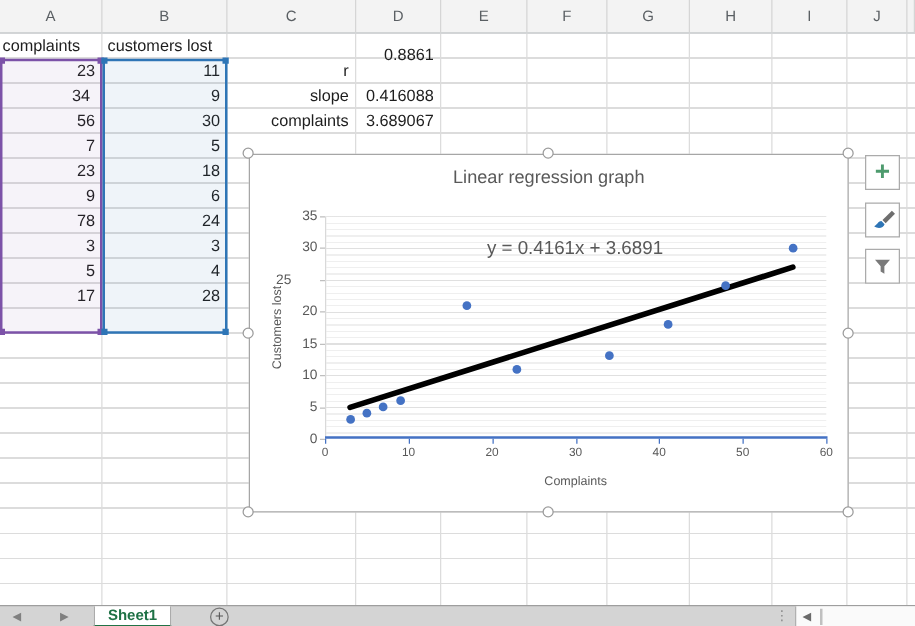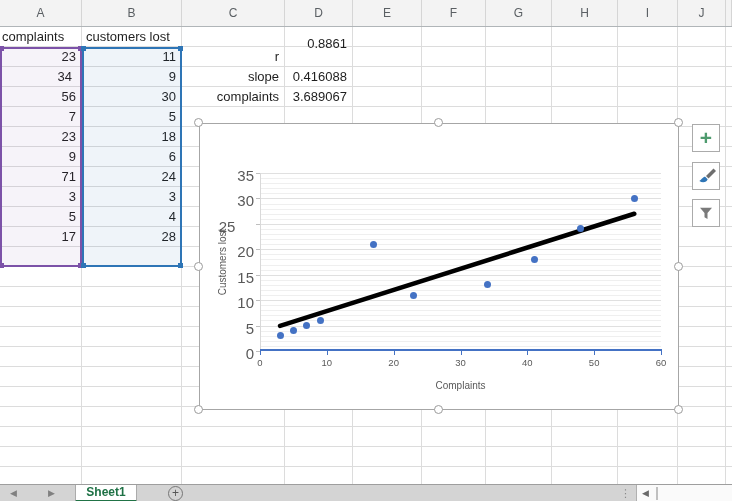--- a/index.html
+++ b/index.html
@@ -39,21 +39,21 @@
     font-size:14.5px; color:#595959; }
   .plot { position:absolute; left:60px; top:49px; width:401px; height:178px;
     border-left:1px solid #d9d9d9;
     background-image:
       repeating-linear-gradient(to bottom, #e0e0e0 0, #e0e0e0 1px, transparent 1px, transparent 25.4286px),
       repeating-linear-gradient(to bottom, #efefef 0, #efefef 1px, transparent 1px, transparent 5.0857px); }
   .xaxis { position:absolute; left:60px; top:225px; width:402px; height:2px; background:#4472c4; }
   .xtickmark { position:absolute; top:227px; width:1px; height:4px; background:#4472c4; }
   .xticklabel { position:absolute; top:233px; width:30px; text-align:center; font-size:9.5px; color:#595959; }
   .ytickmark { position:absolute; width:4px; height:1px; background:#bfbfbf; }
-  .yticklabel { position:absolute; left:0; width:54px; text-align:right; font-size:15px; color:#595959; }
+  .yticklabel { position:absolute; left:0; width:54px; text-align:right; font-size:11px; color:#595959; }
   .point { position:absolute; width:7px; height:7px; border-radius:50%; }
   .eq { position:absolute; left:110px; top:62px; width:300px; text-align:center;
     font-size:15px; line-height:25px; color:#595959; }
   .ylab { position:absolute; left:22px; top:138px; transform:translate(-50%,-50%) rotate(-90deg);
     font-size:10px; color:#595959; white-space:nowrap; }
   .xlab { position:absolute; left:60px; top:256px; width:401px; text-align:center;
     font-size:10px; color:#595959; }
   .trendsvg { position:absolute; inset:0; overflow:visible; }
   
   .handle { position:absolute; width:9px; height:9px; border-radius:50%;
@@ -118,21 +118,21 @@
       <div class="cell num" style="left: 0px; top: 40px; width: 76px;">34</div>
       <div class="cell num" style="left: 82px; top: 40px; width: 98px;">9</div>
       <div class="cell num" style="left: 0px; top: 60px; width: 80px;">56</div>
       <div class="cell num" style="left: 82px; top: 60px; width: 98px;">30</div>
       <div class="cell num" style="left: 0px; top: 80px; width: 80px;">7</div>
       <div class="cell num" style="left: 82px; top: 80px; width: 98px;">5</div>
       <div class="cell num" style="left: 0px; top: 100px; width: 80px;">23</div>
       <div class="cell num" style="left: 82px; top: 100px; width: 98px;">18</div>
       <div class="cell num" style="left: 0px; top: 120px; width: 80px;">9</div>
       <div class="cell num" style="left: 82px; top: 120px; width: 98px;">6</div>
-      <div class="cell num" style="left: 0px; top: 140px; width: 80px;">71</div>
+      <div class="cell num" style="left: 0px; top: 140px; width: 80px;">78</div>
       <div class="cell num" style="left: 82px; top: 140px; width: 98px;">24</div>
       <div class="cell num" style="left: 0px; top: 160px; width: 80px;">3</div>
       <div class="cell num" style="left: 82px; top: 160px; width: 98px;">3</div>
       <div class="cell num" style="left: 0px; top: 180px; width: 80px;">5</div>
       <div class="cell num" style="left: 82px; top: 180px; width: 98px;">4</div>
       <div class="cell num" style="left: 0px; top: 200px; width: 80px;">17</div>
       <div class="cell num" style="left: 82px; top: 200px; width: 98px;">28</div>
       <div class="cell num" style="left: 182px; top: 20px; width: 101px;">r</div>
       <div class="cell num" style="left: 285px; top: 7px; width: 66px;">0.8861</div>
       <div class="cell num" style="left: 182px; top: 40px; width: 101px;">slope</div>
@@ -151,20 +151,21 @@
   <div class="range range-blue" style="left:82px; top:20px; width:100px; height:220px;">
     <div class="fill"></div>
     <div class="sq" style="left:-3px; top:-3px;"></div>
     <div class="sq" style="right:-3px; top:-3px;"></div>
     <div class="sq" style="left:-3px; bottom:-3px;"></div>
     <div class="sq" style="right:-3px; bottom:-3px;"></div>
   </div>
 </div>
 
 <div class="chart" id="chart">
+  <div class="chart-title">Linear regression graph</div>
   <div class="plot"></div>
   <div class="xaxis"></div>
   <div id="chart-ticks">
       <div class="xtickmark" style="left: 60px;"></div>
       <div class="xticklabel" style="left: 45px;">0</div>
       <div class="xtickmark" style="left: 126.833px;"></div>
       <div class="xticklabel" style="left: 111.833px;">10</div>
       <div class="xtickmark" style="left: 193.667px;"></div>
       <div class="xticklabel" style="left: 178.667px;">20</div>
       <div class="xtickmark" style="left: 260.5px;"></div>
@@ -201,20 +202,21 @@
       <div class="point" style="left: 430.767px; top: 70.9286px; background: rgb(68, 114, 196);"></div>
       <div class="point" style="left: 103.283px; top: 198.071px; background: rgb(68, 114, 196);"></div>
       <div class="point" style="left: 330.517px; top: 131.957px; background: rgb(68, 114, 196);"></div>
       <div class="point" style="left: 116.65px; top: 192.986px; background: rgb(68, 114, 196);"></div>
       <div class="point" style="left: 377.3px; top: 101.443px; background: rgb(68, 114, 196);"></div>
       <div class="point" style="left: 76.55px; top: 208.243px; background: rgb(68, 114, 196);"></div>
       <div class="point" style="left: 89.9167px; top: 203.157px; background: rgb(68, 114, 196);"></div>
       <div class="point" style="left: 170.117px; top: 116.7px; background: rgb(68, 114, 196);"></div>
     </div>
   <div class="eq">
+    <div>y = 0.4161x + 3.6891</div>
   </div>
   <div class="ylab">Customers lost</div>
   <div class="xlab">Complaints</div>
 </div>
 
 <div id="handles">
     <div class="handle" style="left: 194px; top: 118px;"></div>
     <div class="handle" style="left: 434px; top: 118px;"></div>
     <div class="handle" style="left: 674px; top: 118px;"></div>
     <div class="handle" style="left: 194px; top: 261.5px;"></div>

